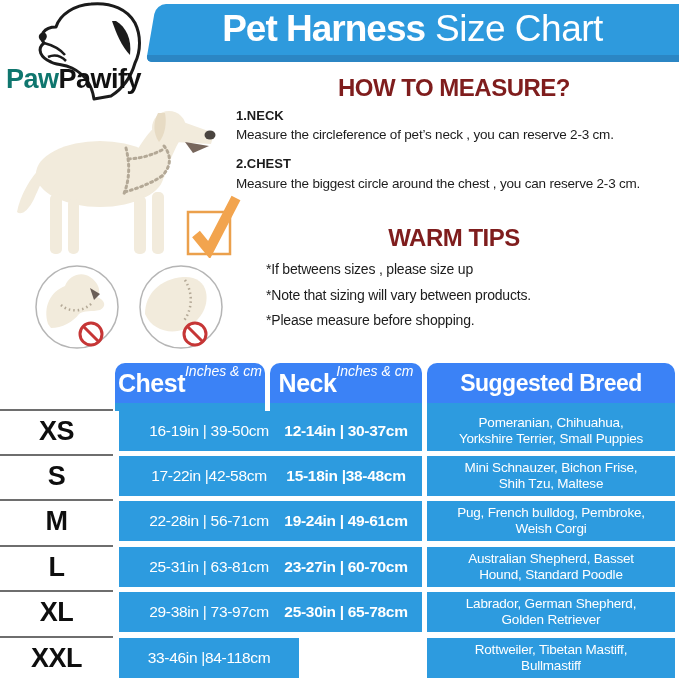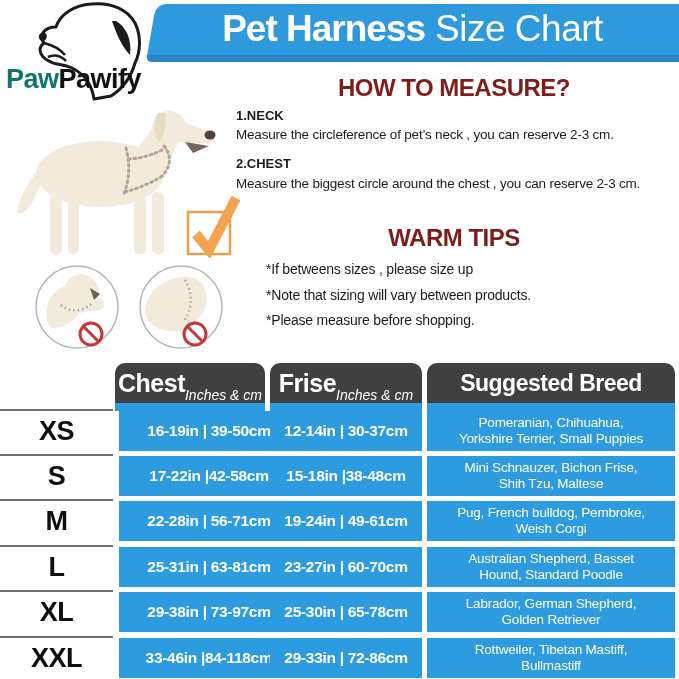--- a/index.html
+++ b/index.html
@@ -34,22 +34,22 @@
   .sec-title{position:absolute;left:236px;width:436px;text-align:center;font-size:24px;font-weight:bold;letter-spacing:-0.5px;color:#7f1d1d;white-space:nowrap;}
   .t-measure{top:74px;}
   .t-tips{top:224px;}
   .step-label{position:absolute;left:236px;font-size:13px;font-weight:bold;white-space:nowrap;}
   .step-text{position:absolute;left:236px;font-size:13.5px;letter-spacing:-0.2px;white-space:nowrap;}
   .sl1{top:108px;} .st1{top:127px;} .sl2{top:156px;} .st2{top:176px;}
   .tips{position:absolute;left:266px;top:261px;font-size:14px;letter-spacing:-0.2px;}
   .tip{margin-bottom:9.5px;white-space:nowrap;}
   
   .th{
-    position:absolute;top:363px;height:40px;background:#404040;color:#fff;
-    border-radius:10px 10px 0 0;display:flex;align-items:flex-end;justify-content:center;
+    position:absolute;top:363px;height:40px;background:#3b82f6;color:#fff;
+    border-radius:10px 10px 0 0;display:flex;align-items:flex-start;justify-content:center;
   }
   .th .main{font-size:25px;font-weight:bold;letter-spacing:-0.5px;line-height:40px;}
   .th .sub{font-size:14px;font-style:italic;}
   .th-chest{left:115px;width:150px;}
   .th-neck{left:270px;width:152px;}
   .th-breed{left:427px;width:248px;}
   .th-breed .main{font-size:23px;}
   .strip{position:absolute;top:403px;height:8px;background:#2d9bdf;}
   .strip-chest{left:115px;width:150px;}
   .strip-neck{left:270px;width:152px;}
@@ -57,21 +57,21 @@
   .row{position:absolute;left:0;width:679px;height:40px;}
   .size-cell{
     position:absolute;left:0;top:-2px;width:113px;height:42px;box-sizing:border-box;
     border-top:2px solid #6e6e6e;display:flex;align-items:center;justify-content:center;
     font-size:27px;font-weight:bold;color:#0e0e0e;letter-spacing:-0.5px;
   }
   .cell{
     position:absolute;top:0;height:40px;background:#2d9bdf;color:#fff;
     display:flex;align-items:center;justify-content:center;text-align:center;
   }
-  .cell-chest{left:119px;width:180px;font-size:15.5px;font-weight:bold;letter-spacing:-0.3px;}
+  .cell-chest{left:119px;width:180px;font-size:15.5px;font-weight:normal;letter-spacing:-0.3px;}
   .cell-neck{left:270px;width:152px;font-size:15.5px;font-weight:bold;letter-spacing:-0.3px;}
   .cell-breed{left:427px;width:248px;font-size:13.5px;line-height:16px;flex-direction:column;letter-spacing:-0.2px;}
 </style>
 </head>
 <body>
 
 <div id="page">
 
   <div class="banner">
     <div class="banner-strip"></div>
@@ -151,21 +151,21 @@
     <div class="tip">*Note that sizing will vary between products.</div>
     <div class="tip">*Please measure before shopping.</div>
   </div>
 
   <div>
     <div class="th th-chest">
       <span class="main">Chest</span>
       <span class="sub">Inches &amp; cm</span>
     </div>
     <div class="th th-neck">
-      <span class="main">Frise</span>
+      <span class="main">Neck</span>
       <span class="sub">Inches &amp; cm</span>
     </div>
     <div class="th th-breed">
       <span class="main">Suggested Breed</span>
     </div>
     <div class="strip strip-chest"></div>
     <div class="strip strip-neck"></div>
     <div class="strip strip-breed"></div>
 
     <div class="row" style="top:411px">
@@ -209,21 +209,20 @@
       <div class="cell cell-chest">29-38in | 73-97cm</div>
       <div class="cell cell-neck">25-30in | 65-78cm</div>
       <div class="cell cell-breed">
         <div>Labrador, German Shepherd,</div>
         <div>Golden Retriever</div>
       </div>
     </div>
     <div class="row" style="top:638px">
       <div class="size-cell">XXL</div>
       <div class="cell cell-chest">33-46in |84-118cm</div>
-      <div class="cell cell-neck">29-33in | 72-86cm</div>
       <div class="cell cell-breed">
         <div>Rottweiler, Tibetan Mastiff,</div>
         <div>Bullmastiff</div>
       </div>
     </div>
   </div>
 
 </div>
 
 </body></html>

